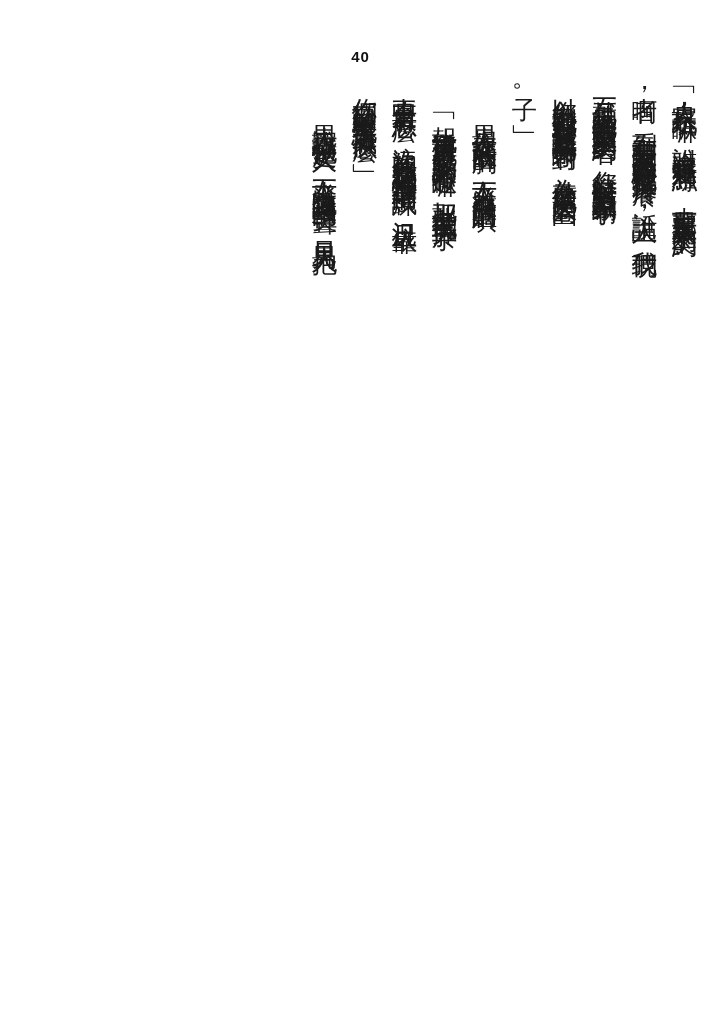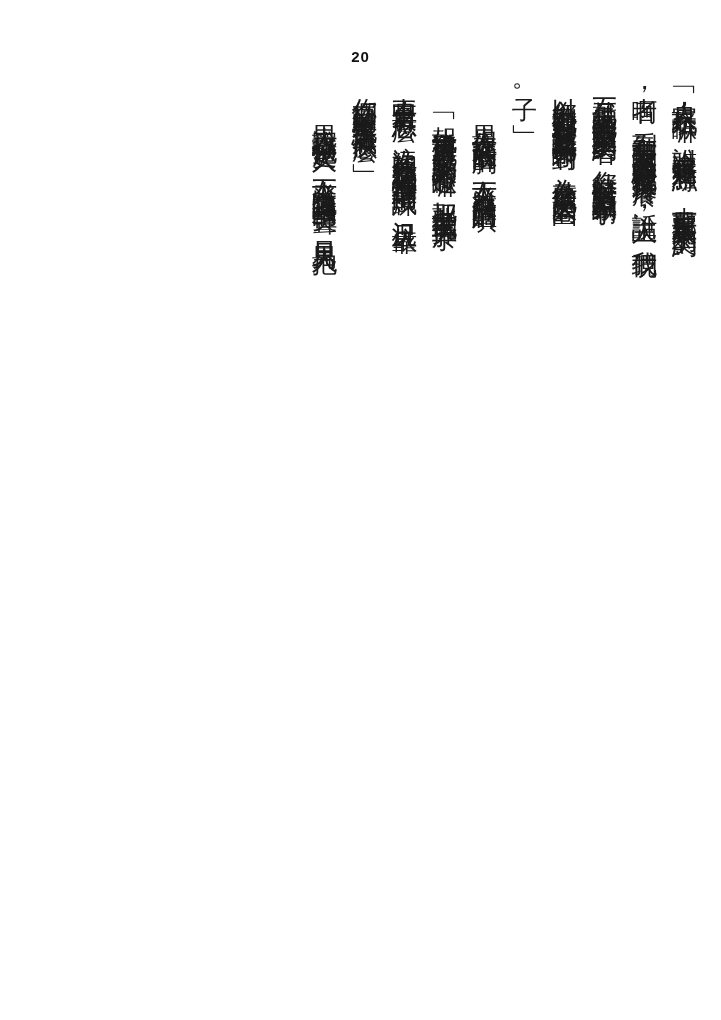--- a/index.html
+++ b/index.html
@@ -60,21 +60,21 @@
     font-weight: 500;
   }
   .v-col.indent {
     padding-top: 26px;
   }
 </style>
 </head>
 <body>
 
 <div class="page">
-  <div class="page-number">20</div>
+  <div class="page-number">40</div>
   <div class="text-body">
     <div class="v-col">「人家只是玩玩嘛，誰叫這傢夥是莉雅絲‧吉蒙里那夥人手下的契約</div>
     <div class="v-col">者啊，看到和吉蒙里家有關係的傢夥我就恨得牙癢癢，話說主人，我們現</div>
     <div class="v-col">在就是一天到晚的殺吉蒙里家的契約者，您什麼時候對吉蒙里家動手啊，</div>
     <div class="v-col">以您的力量對付那些傢夥應該輕而易舉才對啊。為什麼要兜這麼大的圈</div>
     <div class="v-col">子。」</div>
     <div class="v-col indent">男人捏住女人高聳的酥胸，女人發出一聲舒服的嬌嗔。</div>
     <div class="v-col indent">「報仇這種東西就是要一點點的來才有趣嘛，把那些老鼠們玩弄於手</div>
     <div class="v-col">中不是更有意思麽，這次的任務就是我給你們特意準備的試煉，況且依靠</div>
     <div class="v-col">你們自己的雙手復仇不是更有快感麼。」</div>

